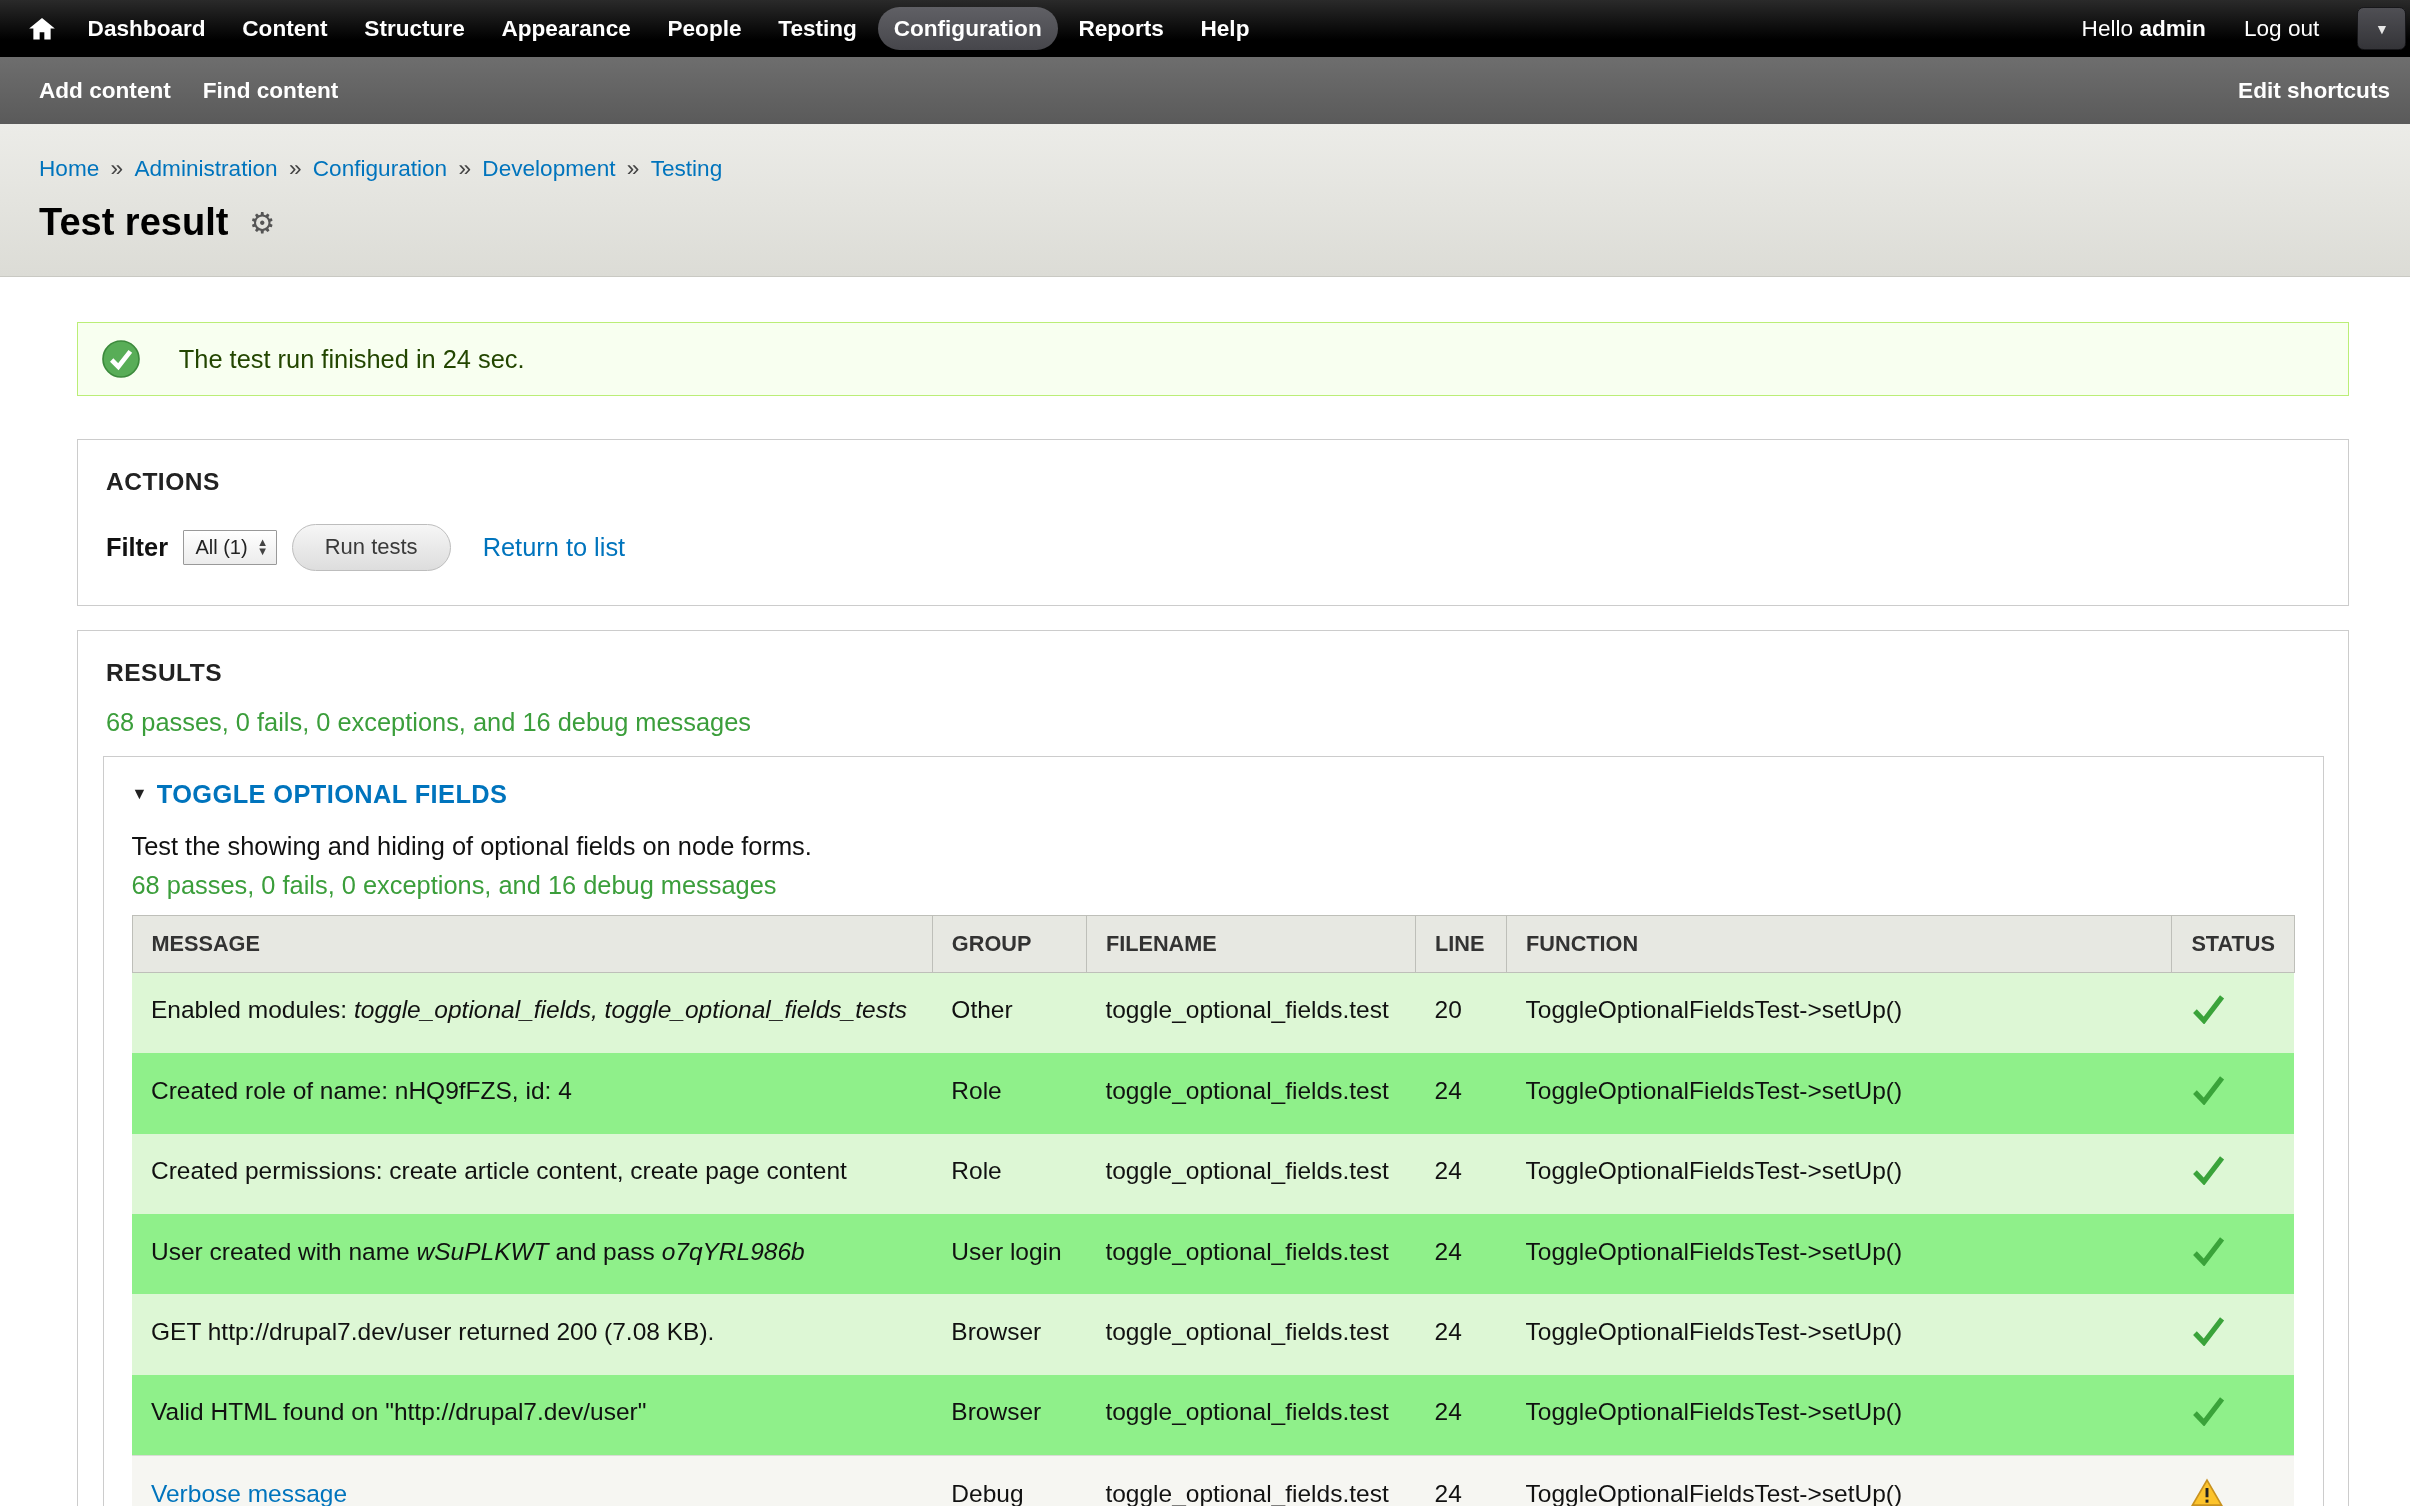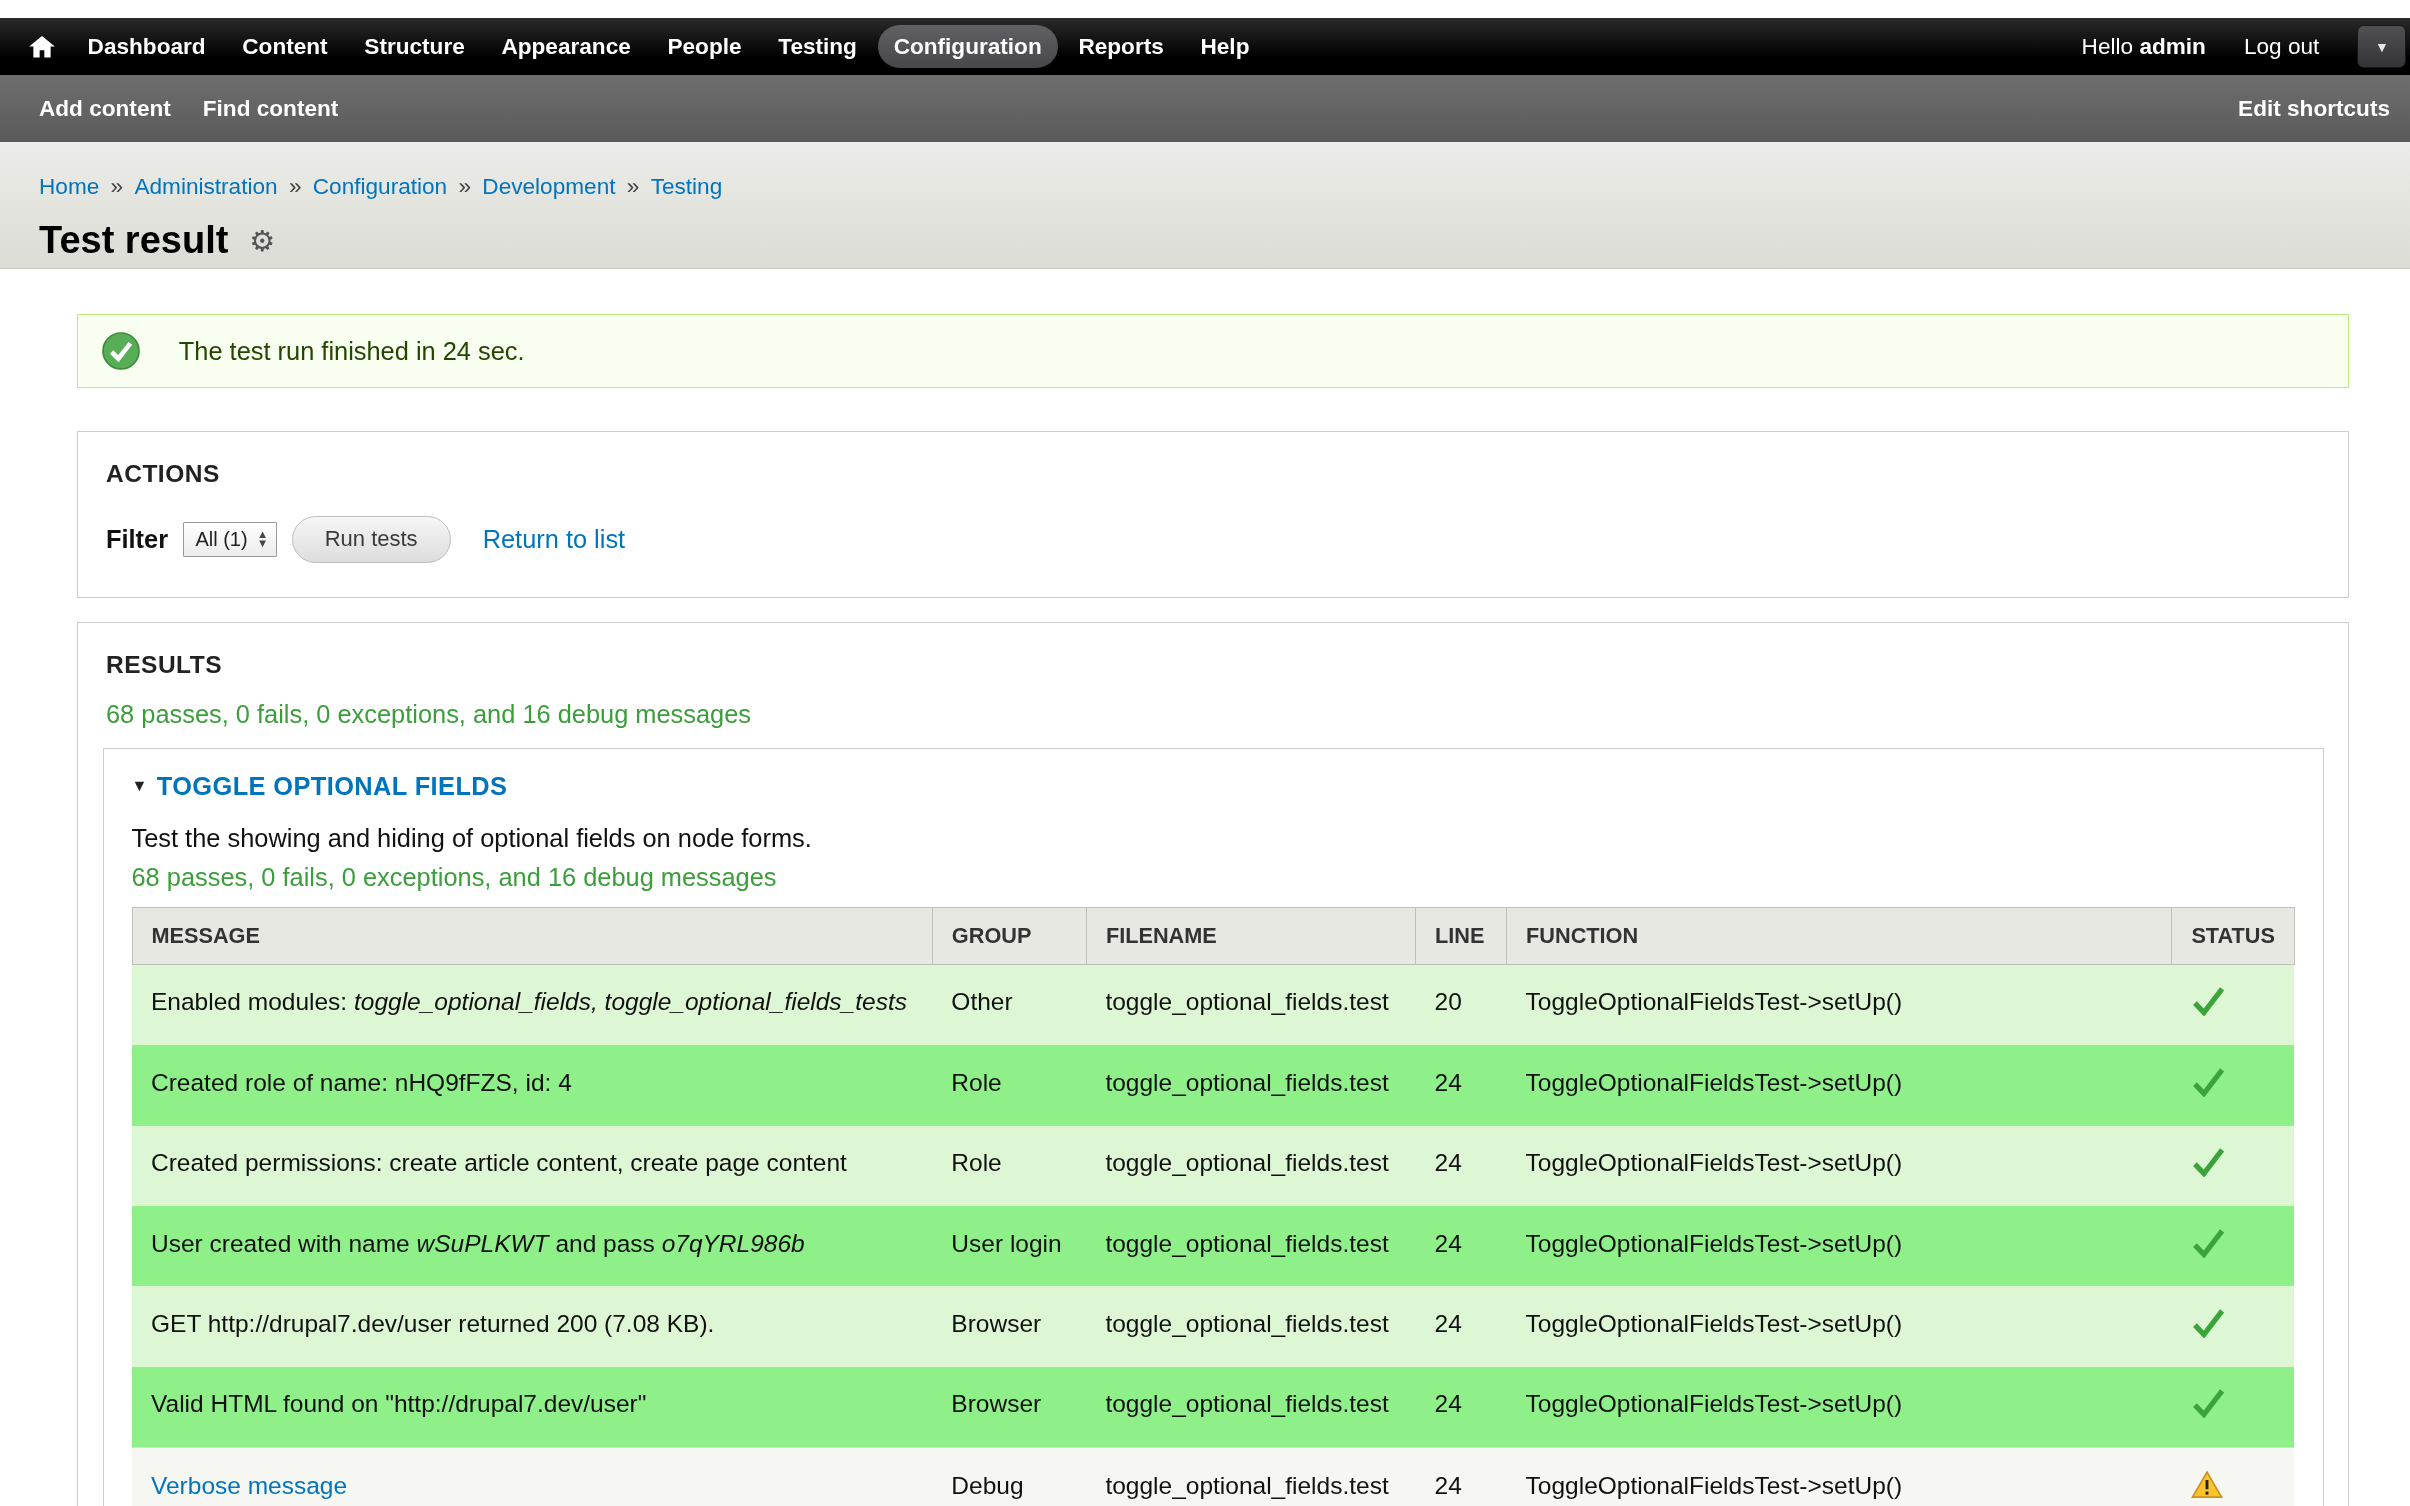--- a/index.html
+++ b/index.html
@@ -1,21 +1,21 @@
 <!DOCTYPE html>
 <html style="--link: #0074bd; --pass-light: #ddf7d5; --pass-dark: #8ff08a; --debug-row: #f6f6f2; --summary-green: #3b9e3b; --check-green: #3aa33a; --warning-yellow: #fcc32c; --status-bg: #f8fff0; --status-border: #bbee77;font-size:15px"><head>
 <meta charset="utf-8">
 <style>
   * { margin:0; padding:0; box-sizing:border-box; }
   html,body { width:2411px; height:1507px; overflow:hidden; background:#fff;
     font-family:"Liberation Sans","DejaVu Sans",sans-serif; }
 
   
   .toolbar { height:57px; background:linear-gradient(#2a2a2a,#000 70%);
-    display:flex; align-items:center; justify-content:space-between; padding-left:17px;margin-top:18px; }
+    display:flex; align-items:center; justify-content:space-between; padding-left:17px; }
   .toolbar-left { display:flex; align-items:center; }
   .home-btn { display:flex; align-items:center; justify-content:center; width:49px; height:41px; cursor:pointer; }
   .toolbar-menu { display:flex; align-items:center; gap:4.7px; margin-left:5.6px; }
   .menu-item { color:#fff; font-weight:bold; font-size:22.6px; padding:8.5px 16px;
     border-radius:26px; text-decoration:none; cursor:pointer; white-space:nowrap; }
   .menu-item.active { background:linear-gradient(#606065,#46464b); }
   .toolbar-right { display:flex; align-items:center; }
   .hello { color:#fff; font-size:22.6px; margin-right:38px; white-space:nowrap; }
   .logout { color:#fff; font-size:22.6px; text-decoration:none; margin-right:38px; }
   .toolbar-toggle { width:49px; height:43px; border:0.9px solid #17171a; border-radius:6.6px;
@@ -25,21 +25,21 @@
 
   
   .shortcut-bar { height:67px; background:linear-gradient(#6e6e6e,#5a5a5a);
     display:flex; align-items:center; justify-content:space-between; padding:0 21px 0 39px; }
   .shortcut-items { display:flex; align-items:center; }
   .shortcut-item { color:#fff; font-weight:bold; font-size:22.6px; margin-right:32px;
     text-decoration:none; cursor:pointer; }
   .edit-shortcuts { color:#fff; font-weight:bold; font-size:22.6px; text-decoration:none; cursor:pointer; }
 
   
-  .branding { height:127px; background:linear-gradient(#ecece8,#dcdcd6);
+  .branding { height:153px; background:linear-gradient(#ecece8,#dcdcd6);
     border-bottom:0.9px solid #c9c9c3; padding:32px 39px 4px; }
   .breadcrumb { font-size:22.6px; }
   .crumb { color:var(--link,#0074bd); text-decoration:none; margin-right:11.3px; cursor:pointer; }
   .breadcrumb .sep { color:#444; margin-right:11.3px; }
   .page-title-row { margin-top:19px; display:flex; align-items:center; }
   .page-title { font-size:38px; font-weight:bold; color:#000; }
   .gear { margin-left:21px; font-size:29px; color:#555; cursor:pointer; }
 
   
   .content { background:#fff; padding:45px 62px 0 77px; }

